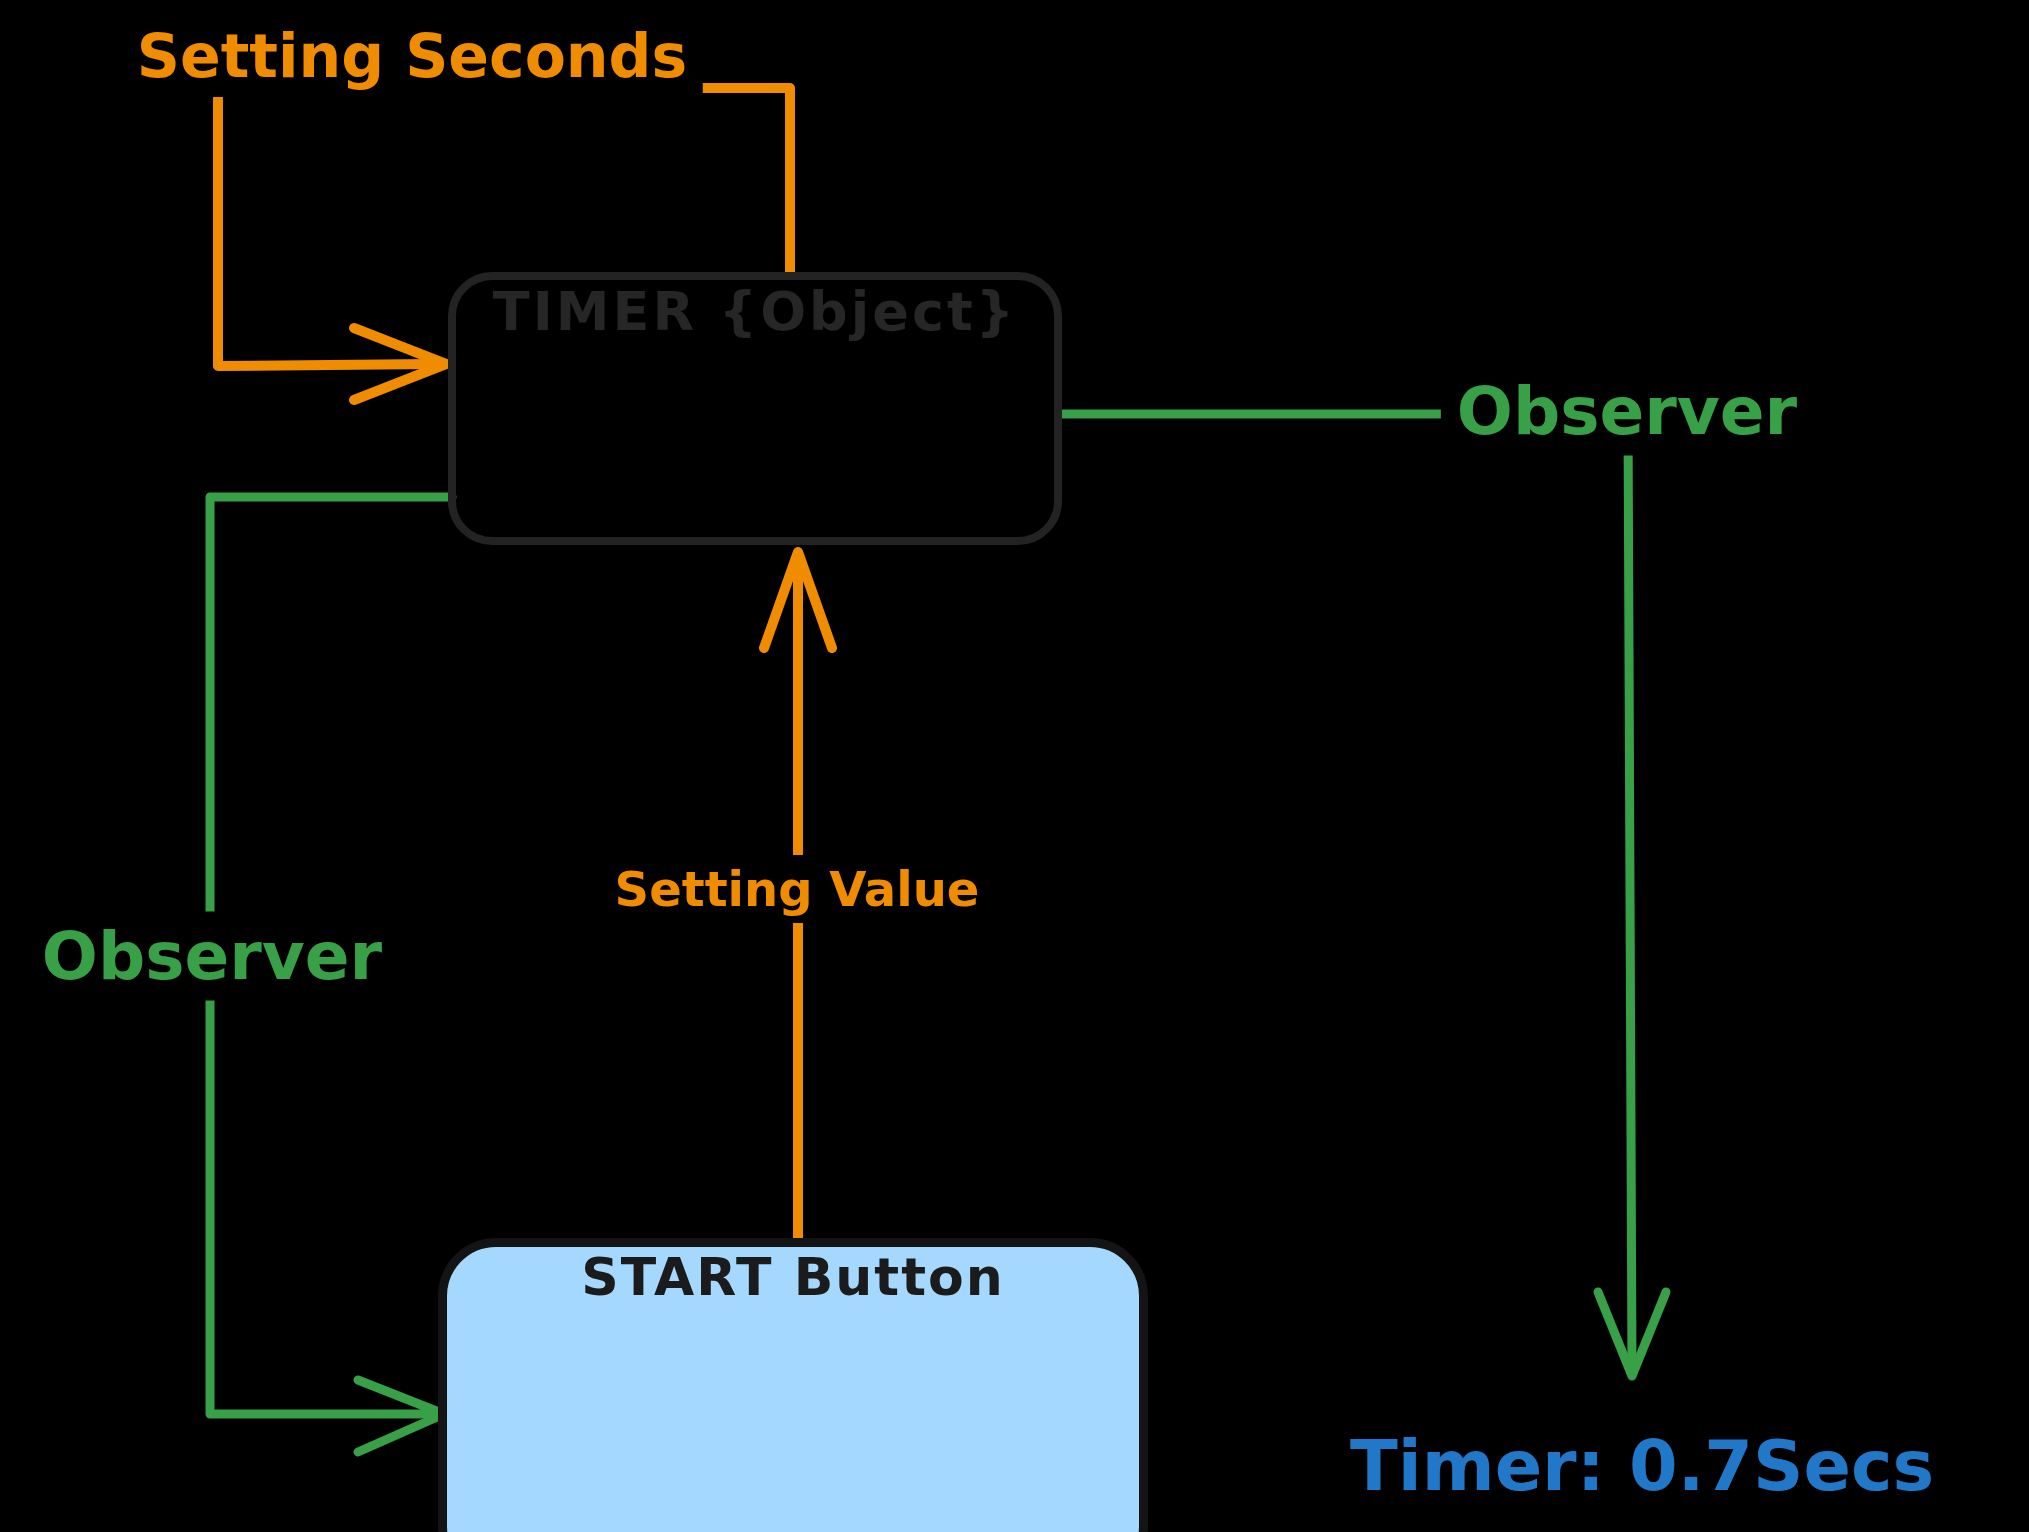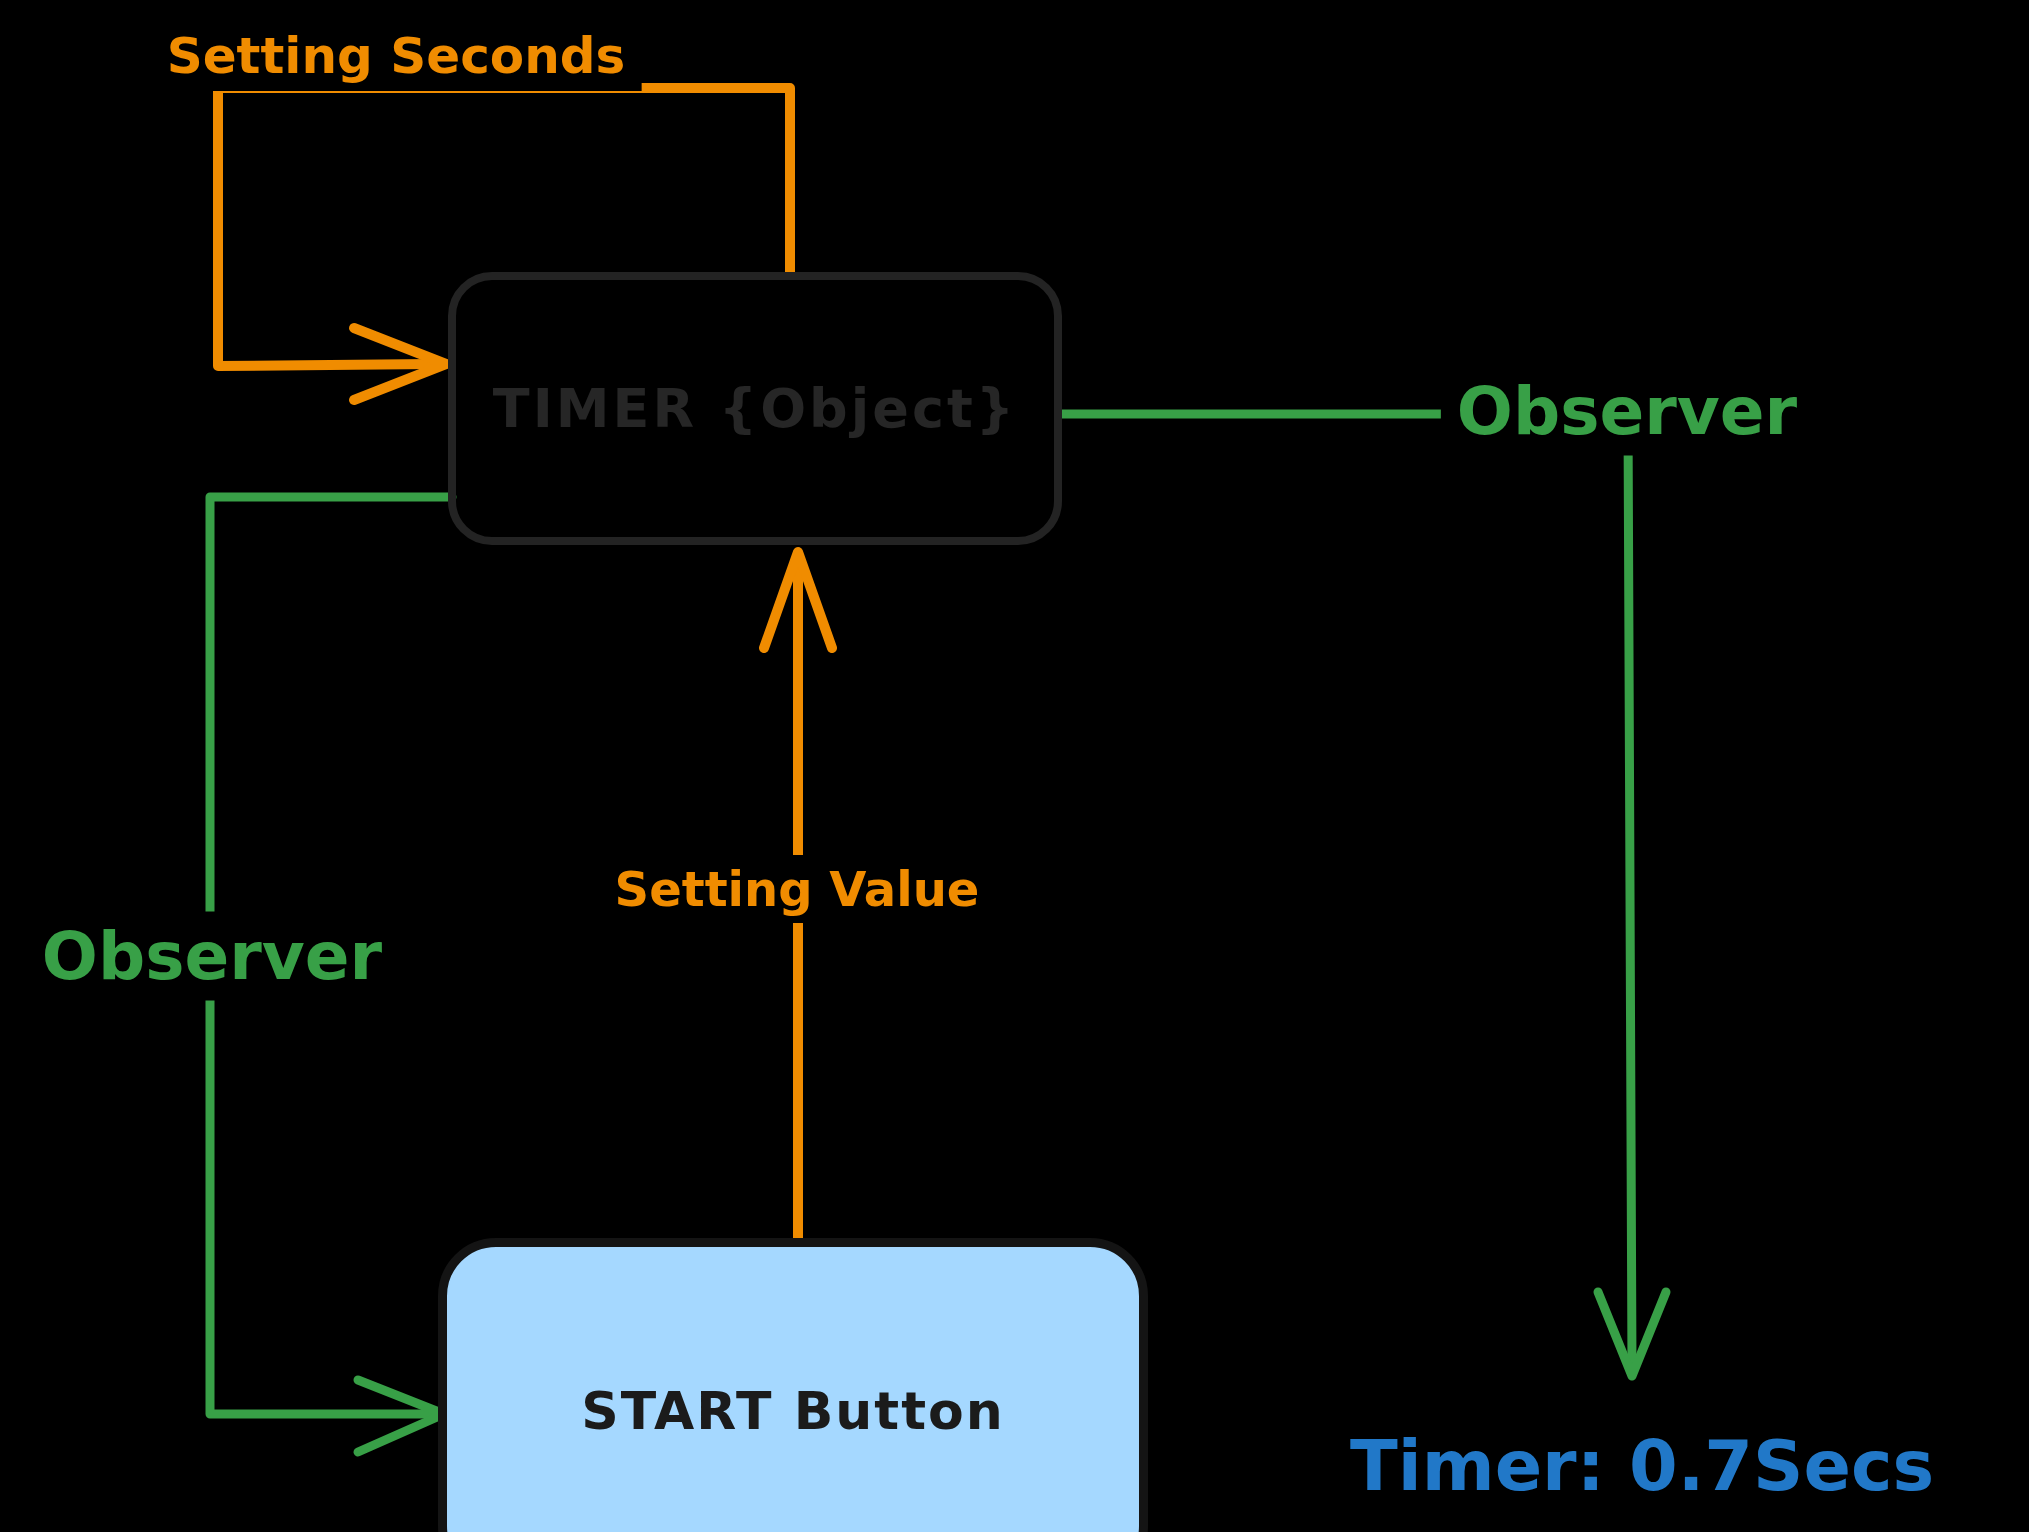--- a/index.html
+++ b/index.html
@@ -16,21 +16,21 @@
     fill: none;
     stroke-linecap: round;
     stroke-linejoin: round;
   }
   .stroke-orange { stroke: var(--orange, #f08c00); stroke-width: 10px; }
   .stroke-green  { stroke: var(--green, #38a047);  stroke-width: 9px; }
 
   .node {
     position: absolute;
     display: flex;
-    align-items: center;
+    align-items: flex-start;
     justify-content: center;
     box-sizing: border-box;
     white-space: nowrap;
   }
   #timer-box {
     left: 448px; top: 272px; width: 614px; height: 273px;
     border: 8px solid var(--box-stroke, #232323);
     border-radius: 44px;
     color: var(--box-text, #262626);
     font-size: 54px; font-weight: 700; letter-spacing: 3px;
@@ -47,23 +47,23 @@
 
   .edge-label {
     position: absolute;
     transform: translate(-50%, -50%);
     background: var(--background, #000);
     padding: 6px 16px;
     white-space: nowrap;
     font-weight: 700;
   }
   #label-setting-seconds {
-    left: 396px; top: 56px;
+    left: 412px; top: 56px;
     color: var(--orange, #f08c00);
-    font-size: 50px;
+    font-size: 60px;
   }
   #label-setting-value {
     left: 797px; top: 889px;
     color: var(--orange, #f08c00);
     font-size: 48px;
   }
   #label-observer-left {
     left: 212px; top: 956px;
     color: var(--green, #38a047);
     font-size: 66px;

